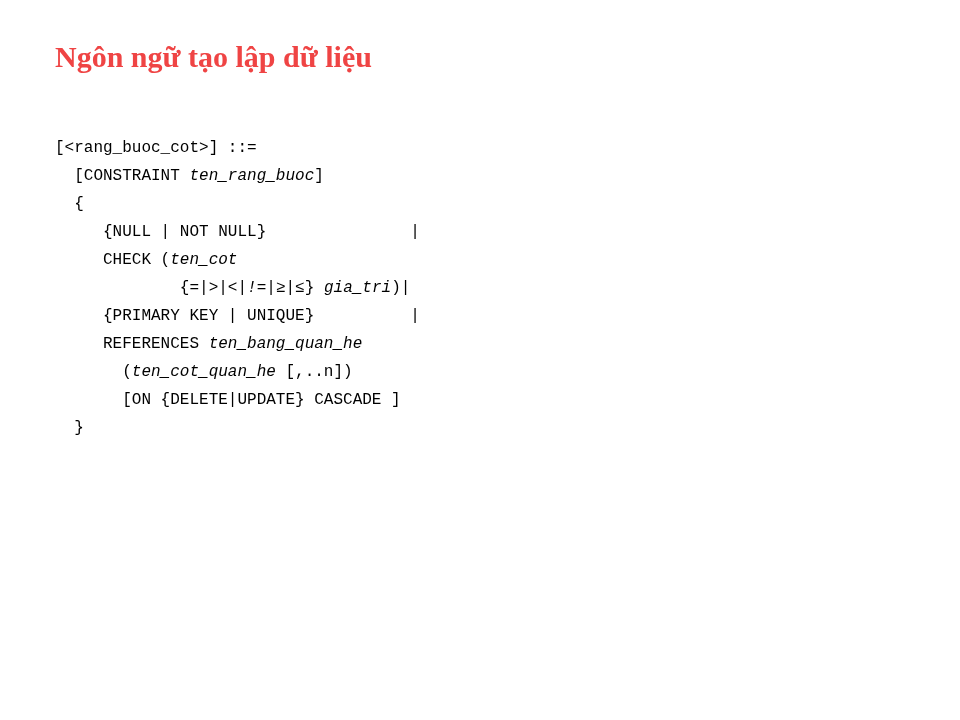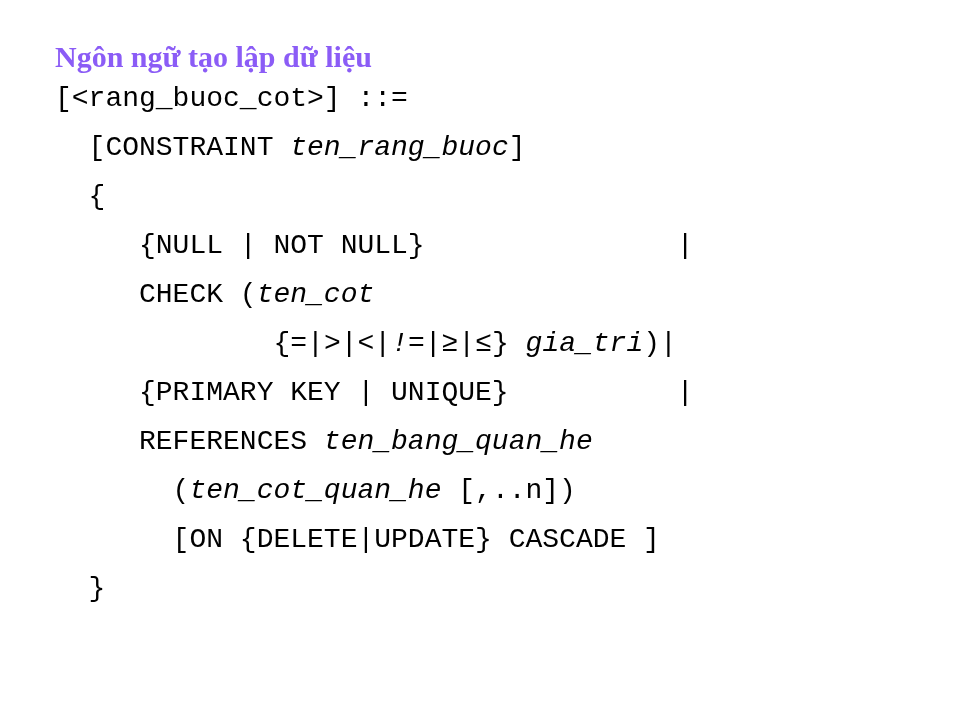--- a/index.html
+++ b/index.html
@@ -10,25 +10,26 @@
     body {
       width: 960px;
       height: 720px;
       background: #ffffff;
       font-family: "Times New Roman", Times, serif;
       padding: 40px 55px;
     }
     .title {
       font-size: 30px;
       font-weight: bold;
-      color: #8b5cf6;
+      color: #ef4444;
+      margin-bottom: 60px;
     }
     .code-block {
       font-family: "Courier New", Courier, monospace;
-      font-size: 28px;
+      font-size: 16px;
       line-height: 1.75;
       color: #000;
       white-space: pre;
     }
     .italic {
       font-style: italic;
     }
   </style>
 </head>
 <body>

